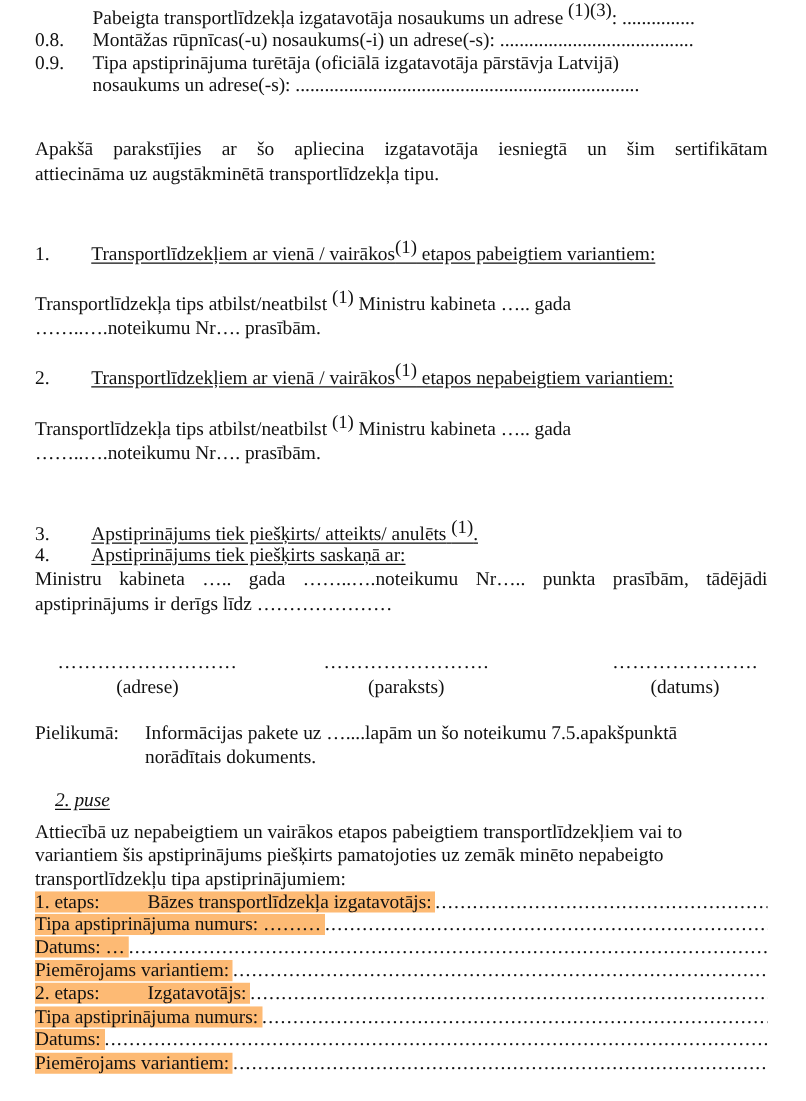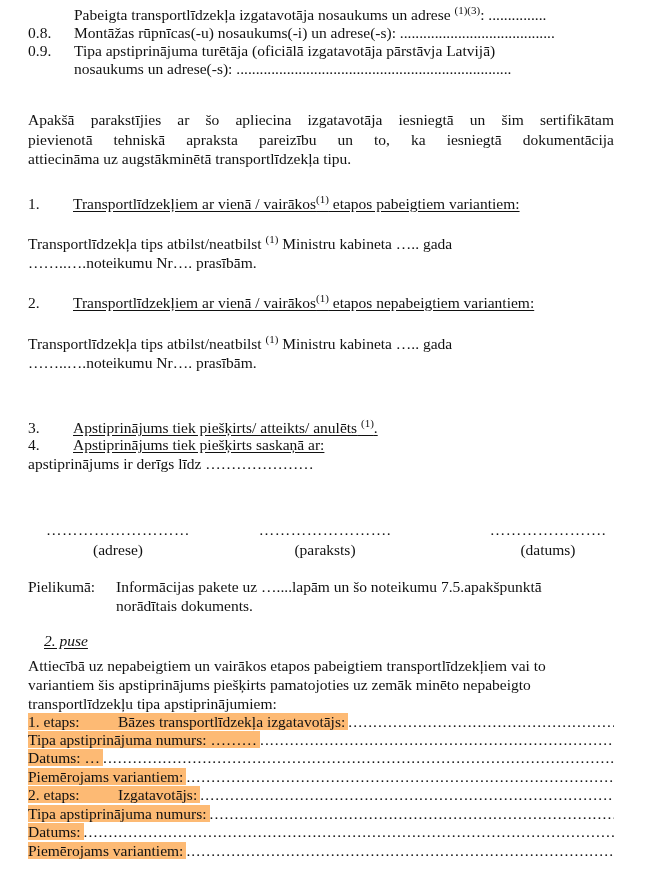--- a/index.html
+++ b/index.html
@@ -5,21 +5,21 @@
   html, body { margin: 0; padding: 0; background: #ffffff; }
   body {
     width: 645px; height: 881px; overflow: hidden; position: relative;
     font-family: "Liberation Serif", "DejaVu Serif", serif;
     color: #111; font-size: 15.5px;
   }
   .line { position: absolute; white-space: nowrap; line-height: 18px; }
   .just { position: absolute; left: 28px; width: 586px; line-height: 19.5px; text-align: justify; }
   .just .l { display: block; text-align: justify; text-align-last: justify; }
   .just .l.last { text-align-last: left; }
-  sup { font-size: 11px; vertical-align: 6px; line-height: 0; }
+  sup { font-size: 15px; vertical-align: 6px; line-height: 0; }
   .u { text-decoration: underline; text-underline-offset: 2px; }
   .num { display: inline-block; width: 46px; }
   .num2 { display: inline-block; width: 45px; }
   .label-col { display: inline-block; width: 88px; }
   .sig { position: absolute; top: 521px; line-height: 18px; text-align: center; }
   .sig .d { display: block; letter-spacing: 0.5px; }
   .sig .c { display: block; margin-top: 2px; }
   .italic { font-style: italic; }
   .fillrow { position: absolute; left: 28px; width: 586px; line-height: 18px; white-space: nowrap; overflow: hidden; }
   .fillrow .lbl { background: #fdba74; padding-right: 3px; }
@@ -37,21 +37,20 @@
 </div>
 <div class="line" style="top:42px;left:28px;">
   <span class="num">0.9.</span><span>Tipa apstiprinājuma turētāja (oficiālā izgatavotāja pārstāvja Latvijā)</span>
 </div>
 <div class="line" style="top:60px;left:74px;">
   <span>nosaukums un adrese(-s): .......................................................................</span>
 </div>
 
 <div class="just" style="top:110px;">
   <span class="l">Apakšā parakstījies ar šo apliecina izgatavotāja iesniegtā un šim sertifikātam</span>
-  <span class="l">pievienotā tehniskā apraksta pareizību un to, ka iesniegtā dokumentācija</span>
   <span class="l last">attiecināma uz augstākminētā transportlīdzekļa tipu.</span>
 </div>
 
 <div class="line" style="top:195px;left:28px;">
   <span class="num2">1.</span><span class="u"><span>Transportlīdzekļiem ar vienā / vairākos</span><sup>(1)</sup><span> etapos pabeigtiem variantiem:</span></span>
 </div>
 <div class="line" style="top:235px;left:28px;">
   <span>Transportlīdzekļa tips atbilst/neatbilst</span> <sup>(1)</sup><span> Ministru kabineta ….. gada</span>
 </div>
 <div class="line" style="top:254px;left:28px;">
@@ -69,20 +68,21 @@
 </div>
 
 <div class="line" style="top:419px;left:28px;">
   <span class="num2">3.</span><span class="u"><span>Apstiprinājums tiek piešķirts/ atteikts/ anulēts</span> <sup>(1)</sup><span>.</span></span>
 </div>
 
 <div class="line" style="top:436px;left:28px;">
   <span class="num2">4.</span><span class="u">Apstiprinājums tiek piešķirts saskaņā ar:</span>
 </div>
 <div class="just" style="top:454px;">
+  <span class="l">Ministru kabineta ….. gada ……..….noteikumu Nr….. punkta prasībām, tādējādi</span>
   <span class="l last">apstiprinājums ir derīgs līdz …………………</span>
 </div>
 
 <div class="sig" style="left:28px;width:180px;">
   <span class="d">………………………</span>
   <span class="c">(adrese)</span>
 </div>
 <div class="sig" style="left:250px;width:150px;">
   <span class="d">…………………….</span>
   <span class="c">(paraksts)</span>

